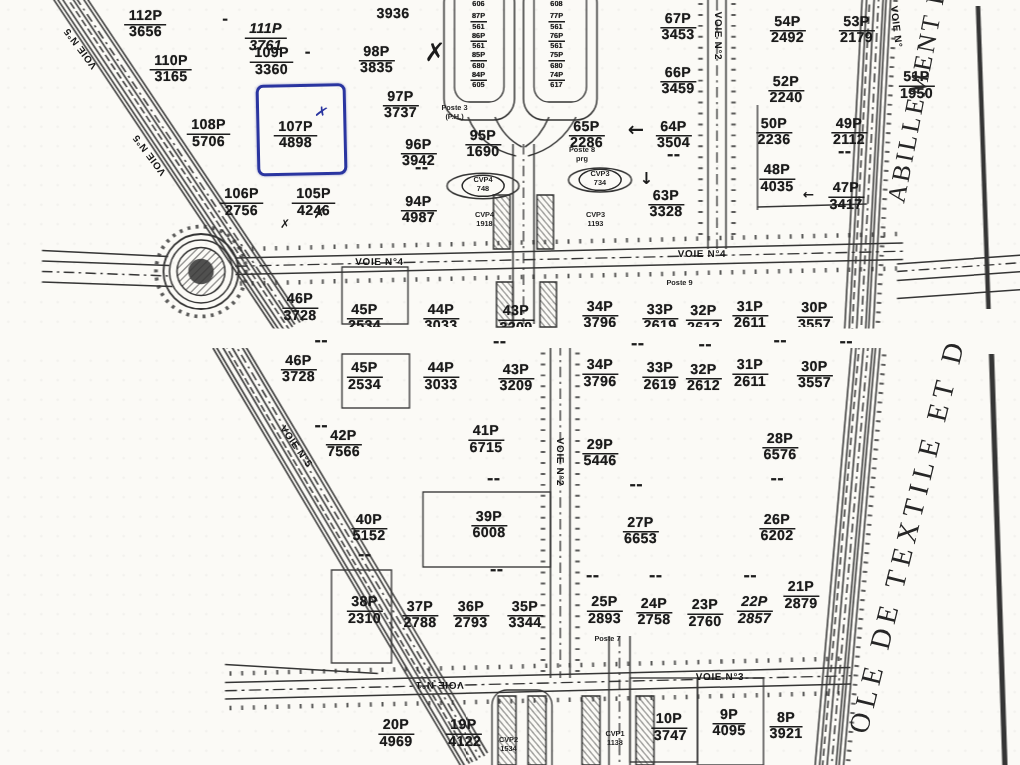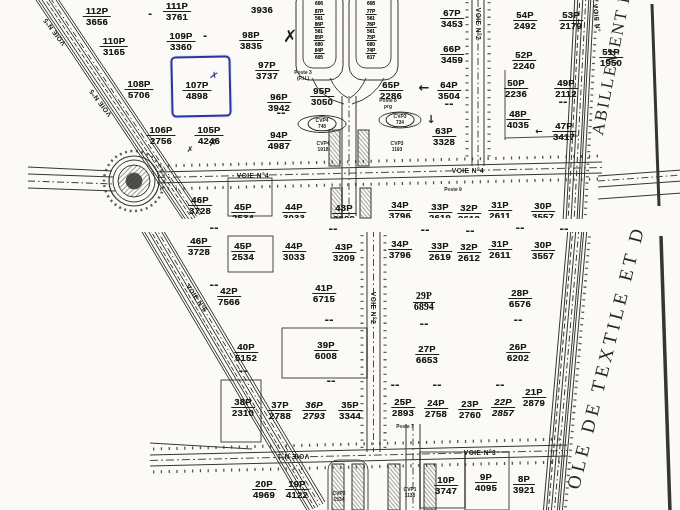--- a/index.html
+++ b/index.html
@@ -256,21 +256,21 @@
       </div>
   </div>
 
   <div class="layer lbls">
 
       <div class="parcel" style="left: 97px; top: 6px;">
         <span class="num">112P</span>
         <span class="area">3656</span>
       </div>
 
-      <div class="parcel" style="left: 177px; top: 1px;">
+      <div class="parcel" style="left: 177px; top: 15px; font-style: italic;">
         <span class="num">111P</span>
         <span class="area">3761</span>
       </div>
 
       <div class="parcel" style="left: 262px; top: 4px;">
 
         <span class="area">3936</span>
       </div>
 
       <div class="parcel" style="left: 251px; top: 30px;">
@@ -303,21 +303,21 @@
         <span class="area">4898</span>
       </div>
 
       <div class="parcel" style="left: 279px; top: 92px;">
         <span class="num">96P</span>
         <span class="area">3942</span>
       </div>
 
       <div class="parcel" style="left: 322px; top: 86px;">
         <span class="num">95P</span>
-        <span class="area">3050</span>
+        <span class="area">1690</span>
       </div>
 
       <div class="parcel" style="left: 391px; top: 80px;">
         <span class="num">65P</span>
         <span class="area">2286</span>
       </div>
 
       <div class="parcel" style="left: 161px; top: 125px;">
         <span class="num">106P</span>
         <span class="area">2756</span>
@@ -444,23 +444,23 @@
       <div class="parcel" style="left: 229px; top: 286px;">
         <span class="num">42P</span>
         <span class="area">7566</span>
       </div>
 
       <div class="parcel" style="left: 324px; top: 283px;">
         <span class="num">41P</span>
         <span class="area">6715</span>
       </div>
 
-      <div class="parcel" style="left: 424px; top: 292px; font-family: Liberation Serif, serif;">
+      <div class="parcel" style="left: 400px; top: 292px;">
         <span class="num">29P</span>
-        <span class="area">6894</span>
+        <span class="area">5446</span>
       </div>
 
       <div class="parcel" style="left: 520px; top: 288px;">
         <span class="num">28P</span>
         <span class="area">6576</span>
       </div>
 
       <div class="parcel" style="left: 246px; top: 342px;">
         <span class="num">40P</span>
         <span class="area">5152</span>
@@ -484,21 +484,21 @@
       <div class="parcel" style="left: 243px; top: 397px;">
         <span class="num">38P</span>
         <span class="area">2310</span>
       </div>
 
       <div class="parcel" style="left: 280px; top: 400px;">
         <span class="num">37P</span>
         <span class="area">2788</span>
       </div>
 
-      <div class="parcel" style="left: 314px; top: 400px; font-style: italic;">
+      <div class="parcel" style="left: 314px; top: 400px;">
         <span class="num">36P</span>
         <span class="area">2793</span>
       </div>
 
       <div class="parcel" style="left: 350px; top: 400px;">
         <span class="num">35P</span>
         <span class="area">3344</span>
       </div>
 
       <div class="parcel" style="left: 403px; top: 397px;">
@@ -524,26 +524,26 @@
       <div class="parcel" style="left: 534px; top: 387px;">
         <span class="num">21P</span>
         <span class="area">2879</span>
       </div>
 
       <div class="parcel" style="left: 264px; top: 479px;">
         <span class="num">20P</span>
         <span class="area">4969</span>
       </div>
 
-      <div class="parcel" style="left: 297px; top: 479px;">
+      <div class="parcel" style="left: 309px; top: 479px; text-align: right;">
         <span class="num">19P</span>
         <span class="area">4122</span>
       </div>
 
-      <div class="parcel" style="left: 446px; top: 475px;">
+      <div class="parcel" style="left: 446px; top: 475px; text-align: right;">
         <span class="num">10P</span>
         <span class="area">3747</span>
       </div>
 
       <div class="parcel" style="left: 486px; top: 472px;">
         <span class="num">9P</span>
         <span class="area">4095</span>
       </div>
 
       <div class="parcel" style="left: 524px; top: 474px;">

